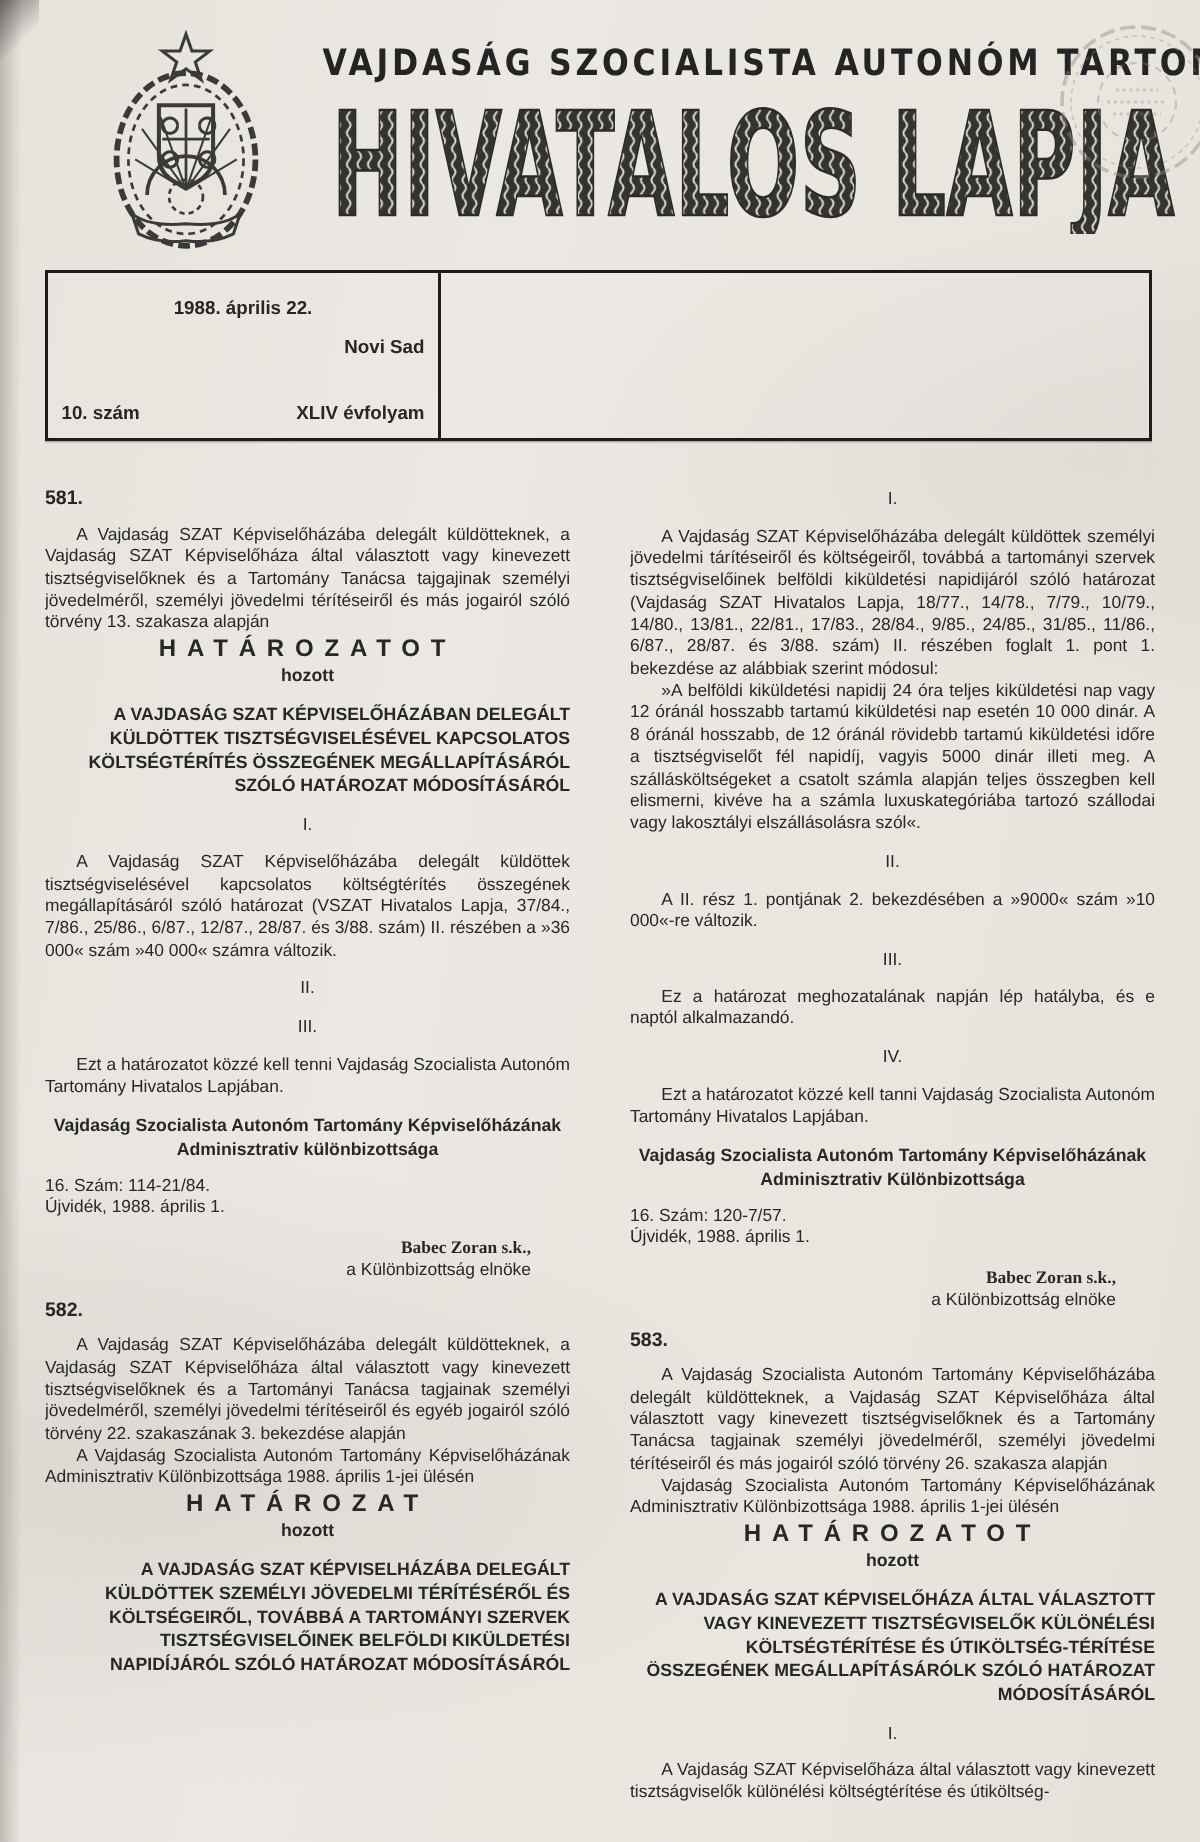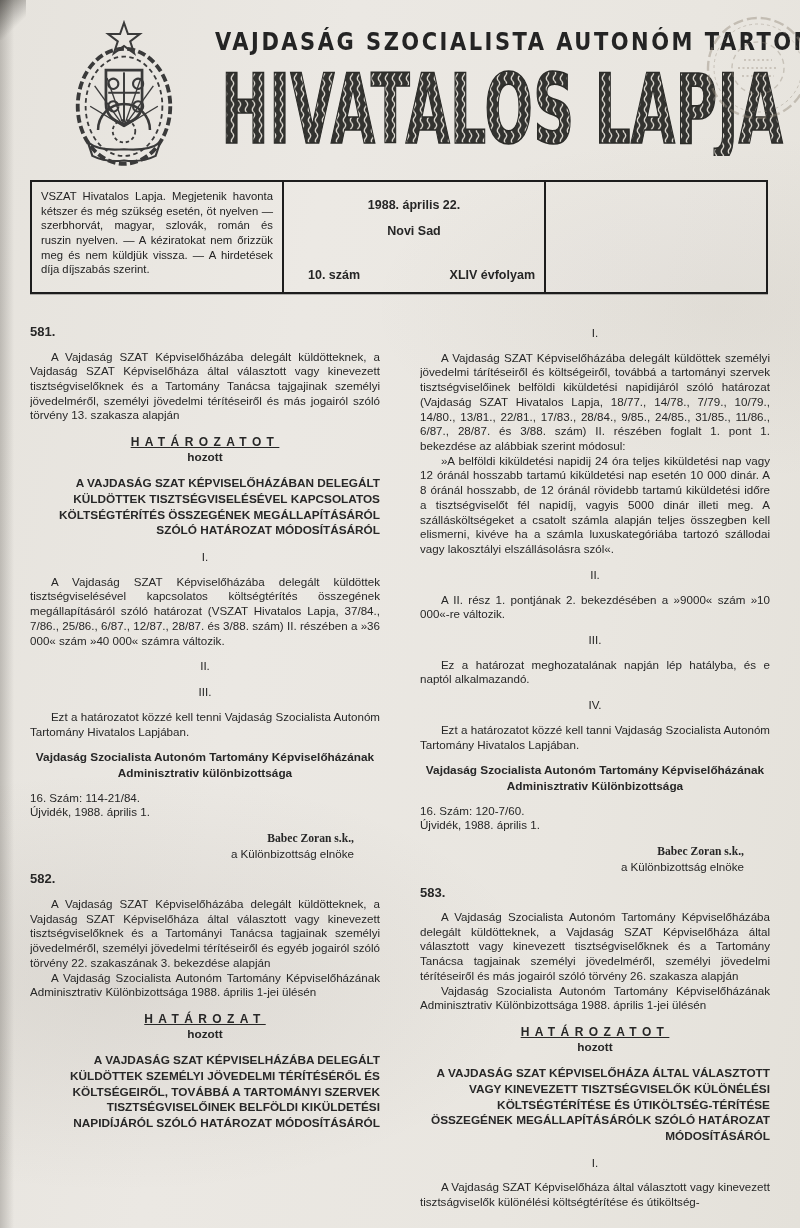--- a/index.html
+++ b/index.html
@@ -44,36 +44,36 @@
     position:absolute;left:30px;top:180px;width:734px;min-height:110px;
     border:2px solid #1d1d1d;display:flex;background:rgba(255,255,255,.06);
     box-shadow:0 1px 0 rgba(0,0,0,.25);
   }
   .infobox .cell{padding:7px 9px;font-size:11.3px;line-height:1.3;}
   .cell-left{width:232px;border-right:2px solid #1d1d1d;text-align:justify;color:#222;}
   .cell-mid{width:242px;border-right:2px solid #1d1d1d;display:flex;flex-direction:column;justify-content:space-between;}
   .cell-right{flex:1;text-align:justify;color:#222;}
   .mid-top{text-align:center;padding-top:8px;}
   .issue-date{font-weight:bold;font-size:12.5px;}
-  .issue-city{font-weight:bold;font-size:12.5px;margin-top:10px;}
-  .mid-bottom{display:flex;justify-content:space-between;align-items:flex-end;font-weight:bold;font-size:12.5px;padding-bottom:2px;margin-left:15px;}
+  .issue-city{font-weight:bold;font-size:12.5px;margin-top:10px;text-align:right;}
+  .mid-bottom{display:flex;justify-content:space-between;align-items:flex-end;font-weight:bold;font-size:12.5px;padding-bottom:2px;}
 
   
   .body-cols{
     position:absolute;left:30px;top:322px;width:740px;bottom:14px;
     display:flex;gap:40px;
   }
   .col{flex:1;min-width:0;font-size:11.6px;line-height:1.27;color:#272727;overflow:hidden;}
   .blk{margin:0;}
   .blk-num{font-weight:bold;font-size:13px;margin:10px 0 9px;}
   .col .blk-num:first-child{margin-top:2px;}
   .blk-p{text-align:justify;text-indent:1.8em;}
   .blk-roman{text-align:center;margin:11px 0 10px;}
   .col > .blk-roman:first-child{margin-top:4px;}
-  .blk-decree{text-align:center;font-weight:bold;letter-spacing:.45em;margin-top:12px;font-size:12px;text-decoration:underline;}
+  .blk-decree{text-align:center;font-weight:bold;letter-spacing:.45em;font-size:16px;}
   .blk-hozott{text-align:center;font-weight:bold;margin-bottom:11px;font-size:11.8px;}
   .blk-heading{text-align:right;font-weight:bold;margin:9px 0 7px;line-height:1.33;font-size:11.8px;}
   .blk-org{text-align:center;font-weight:bold;margin:11px 0 9px;line-height:1.33;font-size:11.8px;}
   .blk-ref{margin:9px 0 2px;}
   .blk-signature{text-align:right;margin:12px 26px 8px 0;}
   .sig-name{font-weight:bold;font-family:Liberation Serif, serif;}
 </style>
 </head>
 <body>
 
@@ -133,21 +133,20 @@
       <g fill="none" stroke="#93897a">
         <circle cx="56" cy="56" r="50" stroke-width="2.4" stroke-dasharray="10 4" opacity=".8"></circle>
         <circle cx="56" cy="56" r="44" stroke-width="1" stroke-dasharray="3 3" opacity=".7"></circle>
         <circle cx="56" cy="56" r="26" stroke-width="1.4" stroke-dasharray="5 4" opacity=".7"></circle>
         <path d="M36 56 h40 M40 64 h32 M42 48 h28" stroke-width="2" stroke-dasharray="2 2.5" opacity=".65"></path>
       </g>
     </svg>
   </div>
 
   <div class="infobox">
-    <div class="cell cell-left">VSZAT Hivatalos Lapja. Megjetenik havonta kétszer és még szükség esetén, öt nyelven — szerbhorvát, magyar, szlovák, román és ruszin nyelven. — A kéziratokat nem őrizzük meg és nem küldjük vissza. — A hirdetések díja díjszabás szerint.</div>
     <div class="cell cell-mid">
       <div class="mid-top">
         <div class="issue-date">1988. április 22.</div>
         <div class="issue-city">Novi Sad</div>
       </div>
       <div class="mid-bottom">
         <span>10. szám</span>
         <span>XLIV évfolyam</span>
       </div>
     </div>
@@ -186,21 +185,21 @@
         <div class="blk blk-p">A Vajdaság SZAT Képviselőházába delegált küldöttek személyi jövedelmi tárítéseiről és költségeiről, továbbá a tartományi szervek tisztségviselőinek belföldi kiküldetési napidijáról szóló határozat (Vajdaság SZAT Hivatalos Lapja, 18/77., 14/78., 7/79., 10/79., 14/80., 13/81., 22/81., 17/83., 28/84., 9/85., 24/85., 31/85., 11/86., 6/87., 28/87. és 3/88. szám) II. részében foglalt 1. pont 1. bekezdése az alábbiak szerint módosul:</div>
         <div class="blk blk-p">»A belföldi kiküldetési napidij 24 óra teljes kiküldetési nap vagy 12 óránál hosszabb tartamú kiküldetési nap esetén 10 000 dinár. A 8 óránál hosszabb, de 12 óránál rövidebb tartamú kiküldetési időre a tisztségviselőt fél napidíj, vagyis 5000 dinár illeti meg. A szállásköltségeket a csatolt számla alapján teljes összegben kell elismerni, kivéve ha a számla luxuskategóriába tartozó szállodai vagy lakosztályi elszállásolásra szól«.</div>
         <div class="blk blk-roman">II.</div>
         <div class="blk blk-p">A II. rész 1. pontjának 2. bekezdésében a »9000« szám »10 000«-re változik.</div>
         <div class="blk blk-roman">III.</div>
         <div class="blk blk-p">Ez a határozat meghozatalának napján lép hatályba, és e naptól alkalmazandó.</div>
         <div class="blk blk-roman">IV.</div>
         <div class="blk blk-p">Ezt a határozatot közzé kell tanni Vajdaság Szocialista Autonóm Tartomány Hivatalos Lapjában.</div>
         <div class="blk blk-org">Vajdaság Szocialista Autonóm Tartomány Képviselőházának Adminisztrativ Különbizottsága</div>
         <div class="blk blk-ref">
-          <div>16. Szám: 120-7/60.</div>
+          <div>16. Szám: 120-7/57.</div>
           <div>Újvidék, 1988. április 1.</div>
         </div>
         <div class="blk blk-signature">
           <div class="sig-name">Babec Zoran s.k.,</div>
           <div class="sig-role">a Különbizottság elnöke</div>
         </div>
         <div class="blk blk-num">583.</div>
         <div class="blk blk-p">A Vajdaság Szocialista Autonóm Tartomány Képviselőházába delegált küldötteknek, a Vajdaság SZAT Képviselőháza által választott vagy kinevezett tisztségviselőknek és a Tartomány Tanácsa tagjainak személyi jövedelméről, személyi jövedelmi térítéseiről és más jogairól szóló törvény 26. szakasza alapján</div>
         <div class="blk blk-p">Vajdaság Szocialista Autonóm Tartomány Képviselőházának Adminisztrativ Különbizottsága 1988. április 1-jei ülésén</div>
         <div class="blk blk-decree">HATÁROZATOT</div>

